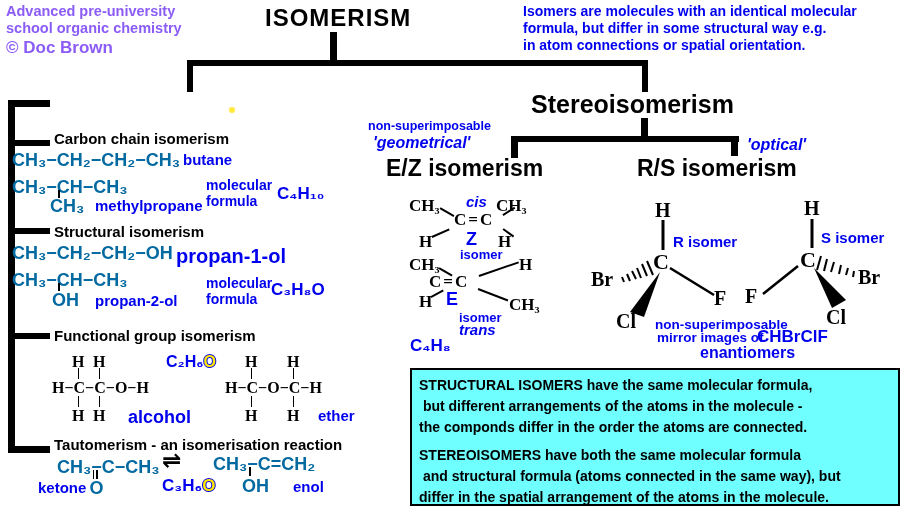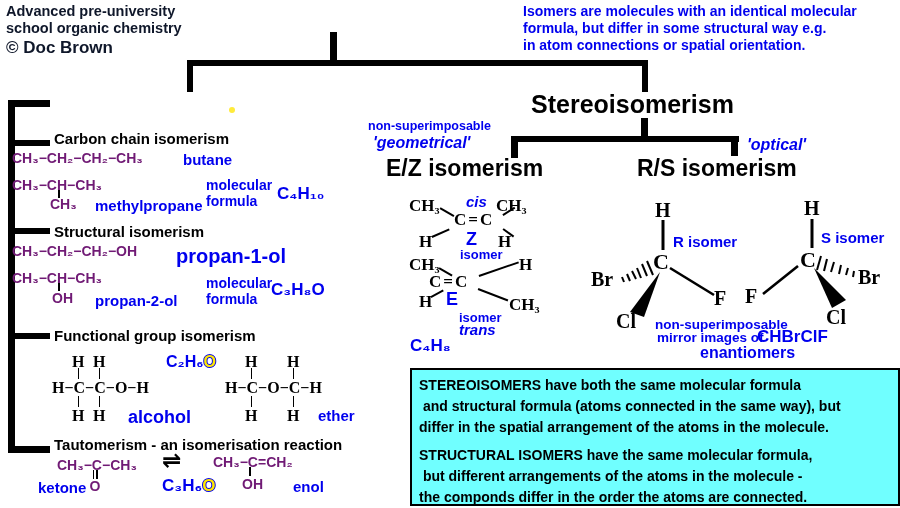--- a/index.html
+++ b/index.html
@@ -1,43 +1,44 @@
 <!DOCTYPE html>
 <html><head>
 <meta charset="utf-8">
 <style>
   html,body{margin:0;padding:0;background:#fff;}
   #canvas{position:relative;width:900px;height:508px;background:#ffffff;overflow:hidden;
           font-family:"Liberation Sans","DejaVu Sans",sans-serif;}
   .t{position:absolute;white-space:nowrap;line-height:1.1;}
   .pre{white-space:pre-wrap;margin-left:7px;}
   .blue{color:#0000EE;font-weight:bold;}
-  .orange{color:#0f172a;font-weight:bold;}
+  .orange{color:#8b5cf6;font-weight:bold;}
   .hdg{font-weight:bold;color:#000;}
   .serif{font-family:"Liberation Serif","DejaVu Serif",serif;font-weight:bold;color:#000;}
-  .formula{font-weight:bold;font-size:14px;color:#701a75;}
+  .formula{font-weight:bold;font-size:18px;color:#0369a1;}
   .line{position:absolute;background:#000;}
   .diag{position:absolute;height:2.4px;background:#000;transform-origin:left center;}
   .vbond{position:absolute;width:1.6px;background:#000;}
   .yellow-o{color:#FFE800;text-shadow:-1px 0 #0000EE,1px 0 #0000EE,0 -1px #0000EE,0 1px #0000EE;}
   .infobox{position:absolute;left:410px;top:368px;width:472px;height:124px;background:#70FFFF;
            border:2px solid #000;padding:5px 7px;font-weight:bold;font-size:14px;line-height:21px;color:#000;}
   .infobox p{margin:0;white-space:pre-wrap;}
   .infobox p + p{margin-top:7px;}
   .ydot{position:absolute;width:6px;height:6px;border-radius:50%;background:#FFEB3B;}
   svg{position:absolute;overflow:visible;}
 </style>
 </head>
 <body>
 
 <div id="canvas">
 
   <div class="t orange" style="left:6px;top:4px;font-size:14.5px;">Advanced pre-university</div>
   <div class="t orange" style="left:6px;top:21px;font-size:14.5px;">school organic chemistry</div>
   <div class="t orange" style="left:6px;top:39px;font-size:17px;">© Doc Brown</div>
+  <div class="t hdg" style="left:265px;top:5px;font-size:24px;letter-spacing:1px;">ISOMERISM</div>
   <div class="t blue pre" style="left:516px;top:3px;width:382px;font-size:14px;line-height:17px;white-space:pre-wrap;">Isomers are molecules with an identical molecular
 formula, but differ in some structural way e.g.
 in atom connections or spatial orientation.</div>
 
   <div class="line" style="left:330px;top:32px;width:7px;height:34px;"></div>
   <div class="line" style="left:187px;top:60px;width:461px;height:6px;"></div>
   <div class="line" style="left:187px;top:60px;width:6px;height:32px;"></div>
   <div class="line" style="left:642px;top:60px;width:6px;height:32px;"></div>
 
   <div class="ydot" style="left:229px;top:107px;"></div>
@@ -184,21 +185,21 @@
   <div class="t serif" style="left:858px;top:266px;font-size:20px;">Br</div>
   <div class="t serif" style="left:826px;top:306px;font-size:20px;">Cl</div>
   <div class="t serif" style="left:745px;top:285px;font-size:20px;">F</div>
 
   <div class="t blue" style="left:655px;top:318px;font-size:13.5px;">non-superimposable</div>
   <div class="t blue" style="left:657px;top:331px;font-size:13.5px;">mirror images of</div>
   <div class="t blue" style="left:757px;top:328px;font-size:17px;">CHBrClF</div>
   <div class="t blue" style="left:700px;top:344px;font-size:16px;">enantiomers</div>
 
   <div class="infobox">
+    <p>STRUCTURAL ISOMERS have the same molecular formula,
+ but different arrangements of the atoms in the molecule -
+the componds differ in the order the atoms are connected.</p>
     <p>STEREOISOMERS have both the same molecular formula
  and structural formula (atoms connected in the same way), but
 differ in the spatial arrangement of the atoms in the molecule.</p>
-    <p>STRUCTURAL ISOMERS have the same molecular formula,
- but different arrangements of the atoms in the molecule -
-the componds differ in the order the atoms are connected.</p>
   </div>
 
 </div>
 
 </body></html>

